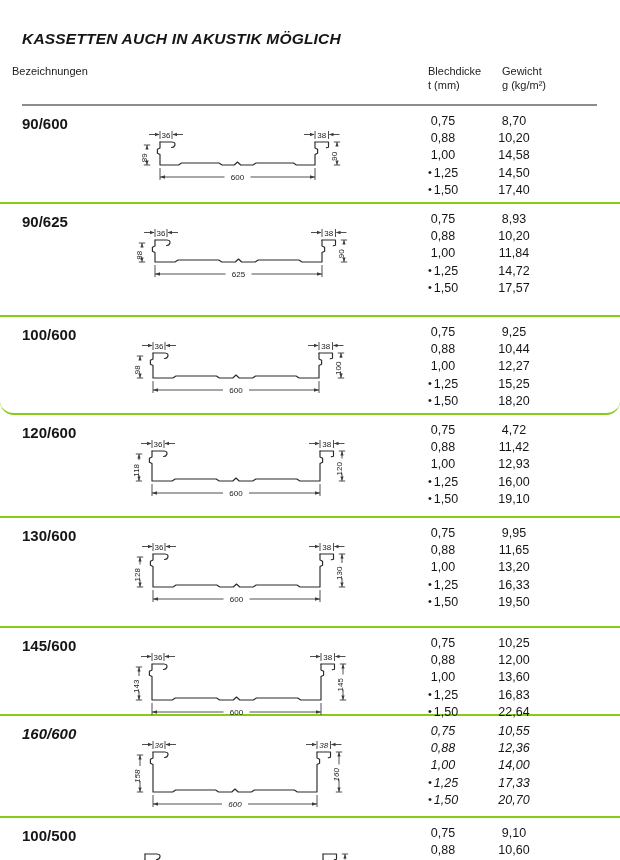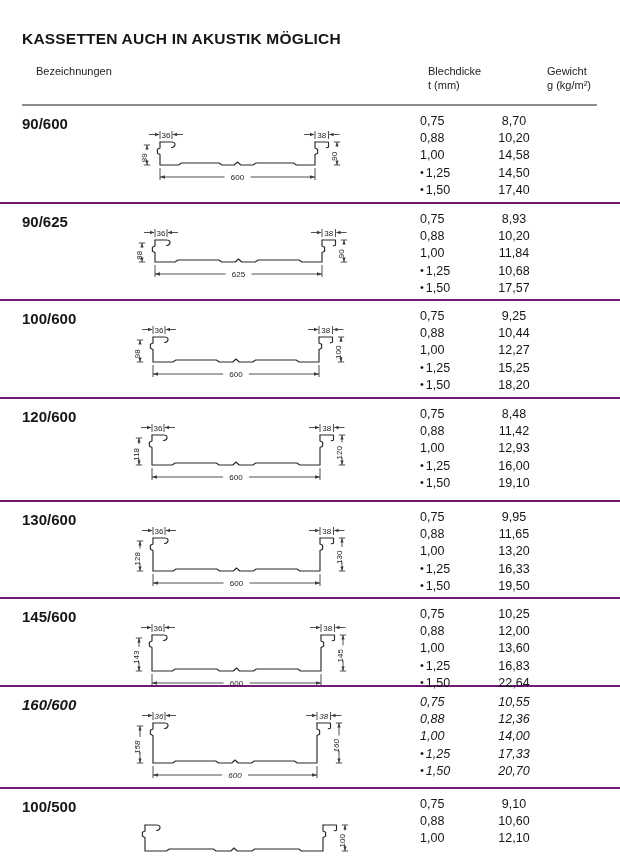--- a/index.html
+++ b/index.html
@@ -2,35 +2,35 @@
 <html><head>
 <meta charset="utf-8">
 <style>
   html,body{margin:0;padding:0;background:#ffffff;}
   .page{
     position:relative;width:620px;height:860px;background:#fff;overflow:hidden;
     font-family:"Liberation Sans", sans-serif;color:#1a1a1a;
   }
   .title{
     position:absolute;left:22px;top:30px;margin:0;
-    font-size:15.5px;font-weight:bold;letter-spacing:.2px;color:#151515;
+    font-size:15.5px;font-weight:bold;letter-spacing:.2px;color:#151515;font-style:italic;
   }
   .colhead{position:absolute;top:64px;font-size:11px;line-height:14px;color:#222;}
-  .colhead.bez{left:36px;}
+  .colhead.bez{left:12px;}
   .colhead.blech{left:428px;}
-  .colhead.gew{left:547px;}
+  .colhead.gew{left:502px;}
   .head-rule{position:absolute;left:22px;top:104px;width:575px;height:2px;background:#8c8c8c;}
   .rows{position:absolute;left:0;top:106px;width:620px;}
-  .prow{position:relative;width:620px;box-sizing:border-box;border-bottom:2px solid #701a75;}
+  .prow{position:relative;width:620px;box-sizing:border-box;border-bottom:2px solid #84cc16;}
   .prow.last{border-bottom:none;}
   .pname{position:absolute;left:22px;top:9px;font-size:15px;font-weight:bold;color:#161616;}
   .diagram{position:absolute;left:0;top:10px;pointer-events:none;}
   .vals{position:absolute;left:420px;top:6px;width:142px;font-size:12.5px;color:#161616;}
   .vline{display:flex;height:17.3px;align-items:center;}
-  .tcell{width:46px;text-align:left;white-space:nowrap;}
+  .tcell{width:46px;text-align:center;white-space:nowrap;}
   .gcell{flex:1;text-align:center;white-space:nowrap;}
   .blt{font-size:11px;margin-right:2px;position:relative;top:-1px;}
 </style>
 </head>
 <body>
 
 <div class="page">
   <h1 class="title">KASSETTEN AUCH IN AKUSTIK MÖGLICH</h1>
 
   <div class="colhead bez">
@@ -97,21 +97,21 @@
             <span class="tcell"><span class="blt">•</span>1,25</span>
             <span class="gcell">14,50</span>
           </div>
           <div class="vline">
             <span class="tcell"><span class="blt">•</span>1,50</span>
             <span class="gcell">17,40</span>
           </div>
         </div>
   </div>
 
-  <div class="prow" style="height: 97px;">
+  <div class="prow" style="height: 113px;">
     <div class="pname">90/625</div>
     <svg width="400" height="72" viewBox="0 0 400 72" class="diagram">
           <path d="M 155 26 h 12 q 3.6 0.3 2.9 3.3 q -0.8 2.4 -3.4 2.2" fill="none" stroke="#2a2a2a" stroke-width="1.15" stroke-linejoin="round" stroke-linecap="round"></path>
           <path d="M 155 26 v 6 l -2.6 1.3 v 4 l 2.6 1.3 V 48 H 175.04 l 3 -2 H 218.8 l 3 2 H 235.3 l 3.2 -3 l 3.2 3 H 255.2 l 3 -2 H 298.96000000000004 l 3 2 H 322 V 38.6 l 2.6 -1.3 v -4 l -2.6 -1.3 V 26" fill="none" stroke="#2a2a2a" stroke-width="1.15" stroke-linejoin="round" stroke-linecap="round"></path>
           <path d="M 322 26 h 13.5 v 5.2 l -2.2 0.6" fill="none" stroke="#2a2a2a" stroke-width="1.15" stroke-linejoin="round" stroke-linecap="round"></path>
           <path d="M 155 23 V 15 M 167 23 V 15" fill="none" stroke="#3c3c3c" stroke-width="0.9"></path>
           <path d="M 144 18.5 H 154 M 168 18.5 H 178" fill="none" stroke="#3c3c3c" stroke-width="0.9"></path>
           <polygon points="154.5,18.5 150,16.8 150,20.2" fill="#3c3c3c"></polygon>
           <polygon points="167.5,18.5 172,16.8 172,20.2" fill="#3c3c3c"></polygon>
           <text x="161" y="21.7" fill="#222" font-size="8px" text-anchor="middle">36</text>
@@ -144,30 +144,30 @@
           <div class="vline">
             <span class="tcell">0,88</span>
             <span class="gcell">10,20</span>
           </div>
           <div class="vline">
             <span class="tcell">1,00</span>
             <span class="gcell">11,84</span>
           </div>
           <div class="vline">
             <span class="tcell"><span class="blt">•</span>1,25</span>
-            <span class="gcell">10,68</span>
+            <span class="gcell">14,72</span>
           </div>
           <div class="vline">
             <span class="tcell"><span class="blt">•</span>1,50</span>
             <span class="gcell">17,57</span>
           </div>
         </div>
   </div>
 
-  <div class="prow" style="height: 98px;">
+  <div class="prow" style="height: 98px; border-radius: 14px;">
     <div class="pname">100/600</div>
     <svg width="400" height="75" viewBox="0 0 400 75" class="diagram">
           <path d="M 153 26 h 12 q 3.6 0.3 2.9 3.3 q -0.8 2.4 -3.4 2.2" fill="none" stroke="#2a2a2a" stroke-width="1.15" stroke-linejoin="round" stroke-linecap="round"></path>
           <path d="M 153 26 v 6 l -2.6 1.3 v 4 l 2.6 1.3 V 51 H 172.92 l 3 -2 H 216.4 l 3 2 H 232.8 l 3.2 -3 l 3.2 3 H 252.6 l 3 -2 H 296.08000000000004 l 3 2 H 319 V 38.6 l 2.6 -1.3 v -4 l -2.6 -1.3 V 26" fill="none" stroke="#2a2a2a" stroke-width="1.15" stroke-linejoin="round" stroke-linecap="round"></path>
           <path d="M 319 26 h 13.5 v 5.2 l -2.2 0.6" fill="none" stroke="#2a2a2a" stroke-width="1.15" stroke-linejoin="round" stroke-linecap="round"></path>
           <path d="M 153 23 V 15 M 165 23 V 15" fill="none" stroke="#3c3c3c" stroke-width="0.9"></path>
           <path d="M 142 18.5 H 152 M 166 18.5 H 176" fill="none" stroke="#3c3c3c" stroke-width="0.9"></path>
           <polygon points="152.5,18.5 148,16.8 148,20.2" fill="#3c3c3c"></polygon>
           <polygon points="165.5,18.5 170,16.8 170,20.2" fill="#3c3c3c"></polygon>
           <text x="159" y="21.7" fill="#222" font-size="8px" text-anchor="middle">36</text>
@@ -244,42 +244,42 @@
           <text x="342" y="43.8" fill="#222" font-size="8px" text-anchor="middle" transform="rotate(-90 342 43.8)">120</text>
           <path d="M 152 59 V 71 M 320 59 V 71" fill="none" stroke="#3c3c3c" stroke-width="0.9"></path>
           <path d="M 152 68 H 223 M 249 68 H 320" fill="none" stroke="#3c3c3c" stroke-width="0.9"></path>
           <polygon points="152,68 157,66.3 157,69.7" fill="#3c3c3c"></polygon>
           <polygon points="320,68 315,66.3 315,69.7" fill="#3c3c3c"></polygon>
           <text x="236" y="70.8" fill="#222" font-size="8px" text-anchor="middle">600</text>
         </svg>
         <div class="vals">
           <div class="vline">
             <span class="tcell">0,75</span>
-            <span class="gcell">8,48</span>
+            <span class="gcell">4,72</span>
           </div>
           <div class="vline">
             <span class="tcell">0,88</span>
             <span class="gcell">11,42</span>
           </div>
           <div class="vline">
             <span class="tcell">1,00</span>
             <span class="gcell">12,93</span>
           </div>
           <div class="vline">
             <span class="tcell"><span class="blt">•</span>1,25</span>
             <span class="gcell">16,00</span>
           </div>
           <div class="vline">
             <span class="tcell"><span class="blt">•</span>1,50</span>
             <span class="gcell">19,10</span>
           </div>
         </div>
   </div>
 
-  <div class="prow" style="height: 97px;">
+  <div class="prow" style="height: 110px;">
     <div class="pname">130/600</div>
     <svg width="400" height="83" viewBox="0 0 400 83" class="diagram">
           <path d="M 153 26 h 12 q 3.6 0.3 2.9 3.3 q -0.8 2.4 -3.4 2.2" fill="none" stroke="#2a2a2a" stroke-width="1.15" stroke-linejoin="round" stroke-linecap="round"></path>
           <path d="M 153 26 v 6 l -2.6 1.3 v 4 l 2.6 1.3 V 59 H 173.04 l 3 -2 H 216.8 l 3 2 H 233.3 l 3.2 -3 l 3.2 3 H 253.2 l 3 -2 H 296.96000000000004 l 3 2 H 320 V 38.6 l 2.6 -1.3 v -4 l -2.6 -1.3 V 26" fill="none" stroke="#2a2a2a" stroke-width="1.15" stroke-linejoin="round" stroke-linecap="round"></path>
           <path d="M 320 26 h 13.5 v 5.2 l -2.2 0.6" fill="none" stroke="#2a2a2a" stroke-width="1.15" stroke-linejoin="round" stroke-linecap="round"></path>
           <path d="M 153 23 V 15 M 165 23 V 15" fill="none" stroke="#3c3c3c" stroke-width="0.9"></path>
           <path d="M 142 18.5 H 152 M 166 18.5 H 176" fill="none" stroke="#3c3c3c" stroke-width="0.9"></path>
           <polygon points="152.5,18.5 148,16.8 148,20.2" fill="#3c3c3c"></polygon>
           <polygon points="165.5,18.5 170,16.8 170,20.2" fill="#3c3c3c"></polygon>
           <text x="159" y="21.7" fill="#222" font-size="8px" text-anchor="middle">36</text>

